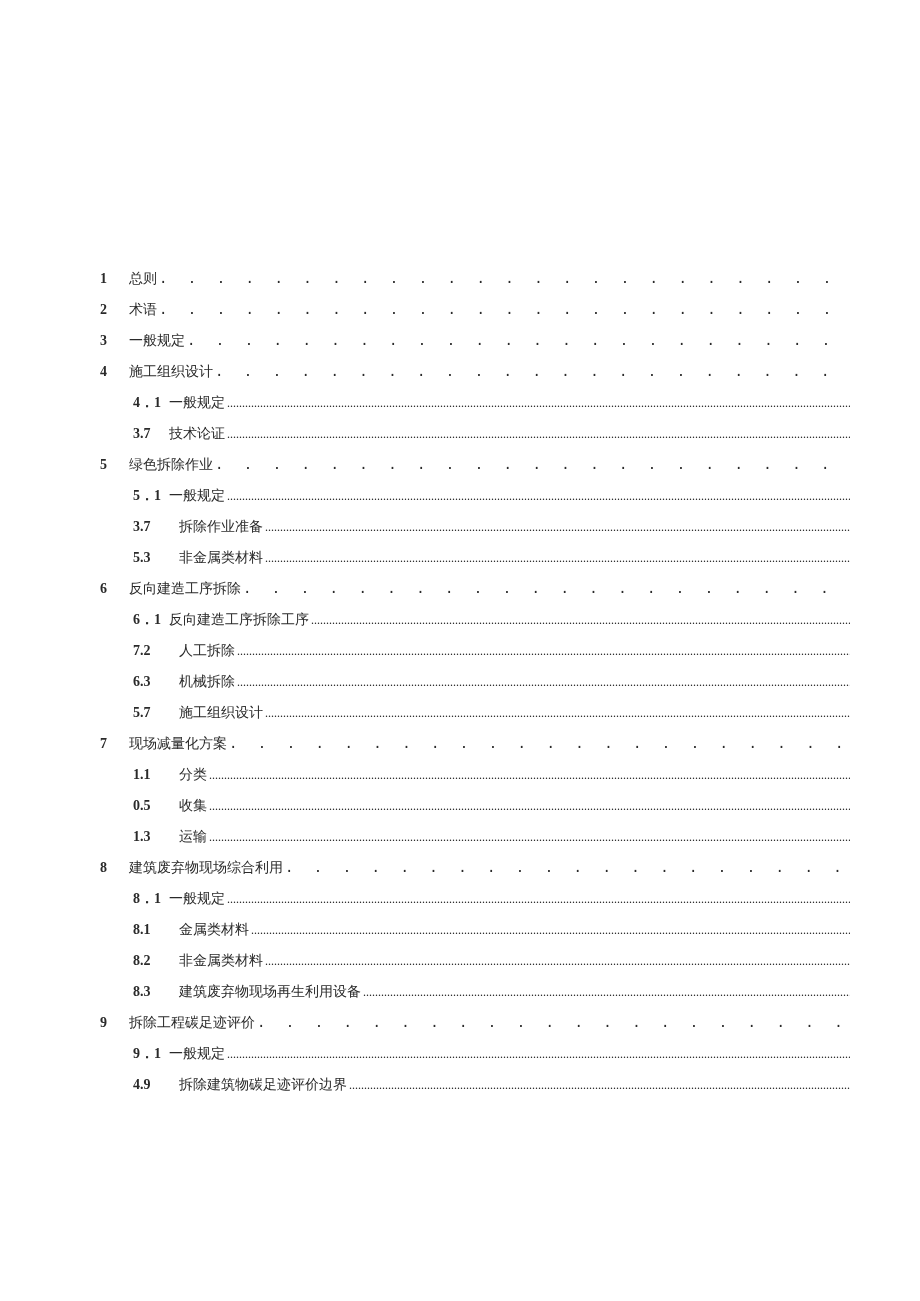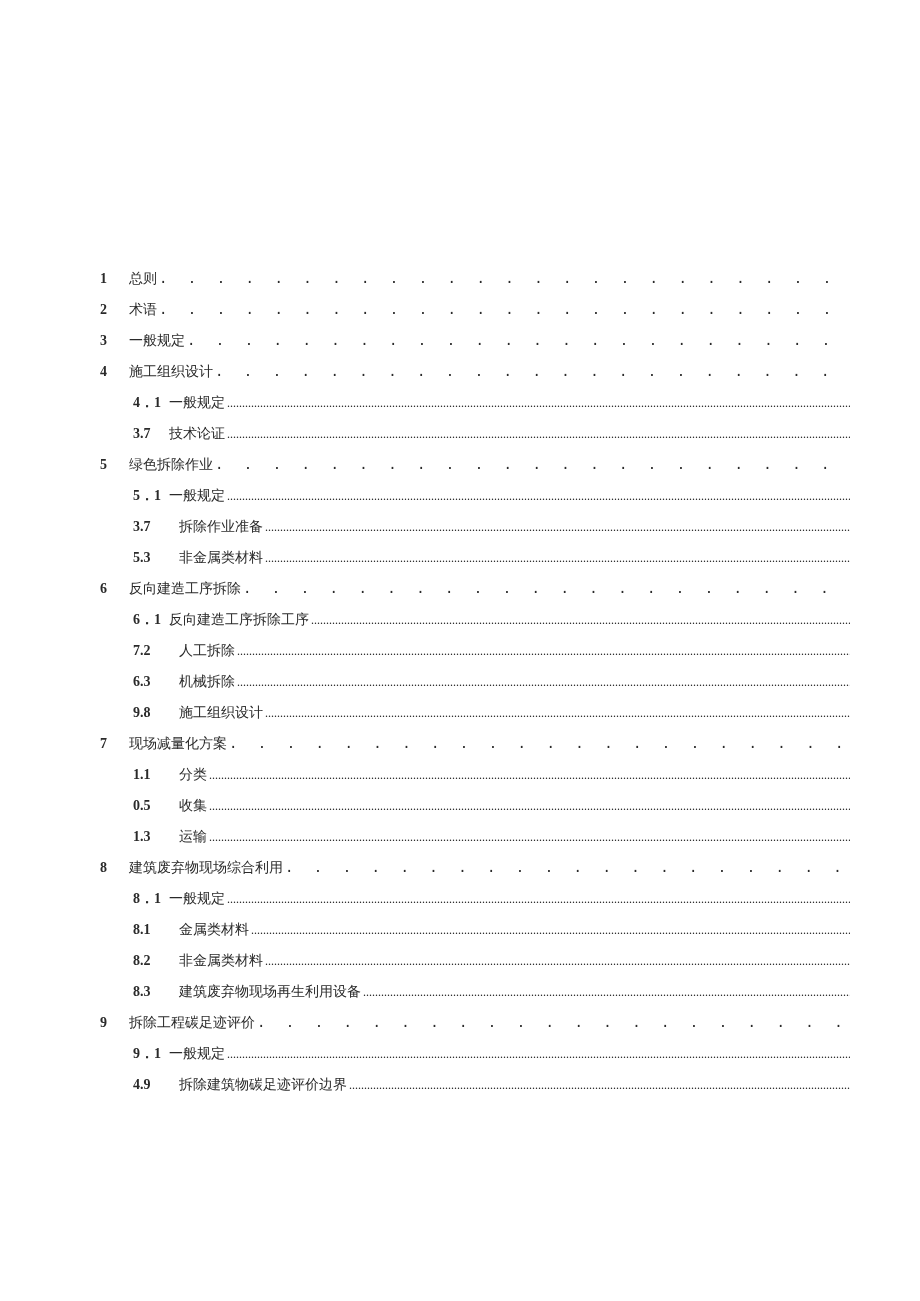--- a/index.html
+++ b/index.html
@@ -133,21 +133,21 @@
       <span class="num level-2-num">7.2</span>
       <span class="title level-2-title">人工拆除</span>
       <span class="leader dotted-tight">........................................................................................................................................................................................................................................................................................................................................................................................................................................................</span>
     </div>
     <div class="toc-row level-2">
       <span class="num level-2-num">6.3</span>
       <span class="title level-2-title">机械拆除</span>
       <span class="leader dotted-tight">........................................................................................................................................................................................................................................................................................................................................................................................................................................................</span>
     </div>
     <div class="toc-row level-2">
-      <span class="num level-2-num">9.8</span>
+      <span class="num level-2-num">5.7</span>
       <span class="title level-2-title">施工组织设计</span>
       <span class="leader dotted-tight">........................................................................................................................................................................................................................................................................................................................................................................................................................................................</span>
     </div>
     <div class="toc-row level-1">
       <span class="num level-1-num">7</span>
       <span class="title">现场减量化方案</span>
       <span class="leader dotted-wide">. . . . . . . . . . . . . . . . . . . . . . . . . . . . . . . . . . . . . . . . . . . . . . . . . . . . . . . . . . . . . . . . . . . . . . . . . . . . . . . . . . . . . . . . . . . . . . . . . . . . . . . . . . . . . . . . . . . . . . . . . . . . . . . . . . . . . . . . . . . . . . . . . . . . . . . . . . . . . . . . . . . . . . . . . . . . . . . . . . . .</span>
     </div>
     <div class="toc-row level-2">
       <span class="num level-2-num">1.1</span>

